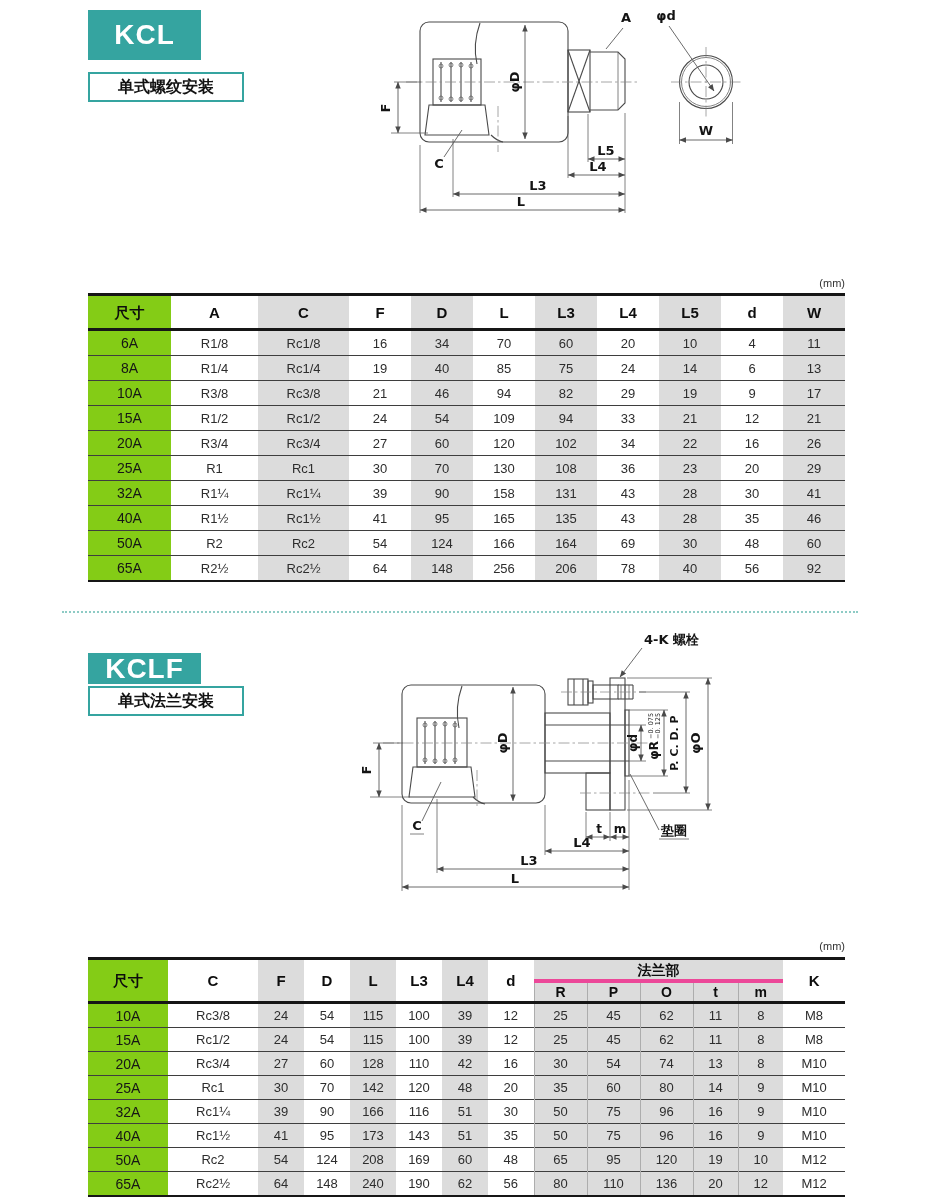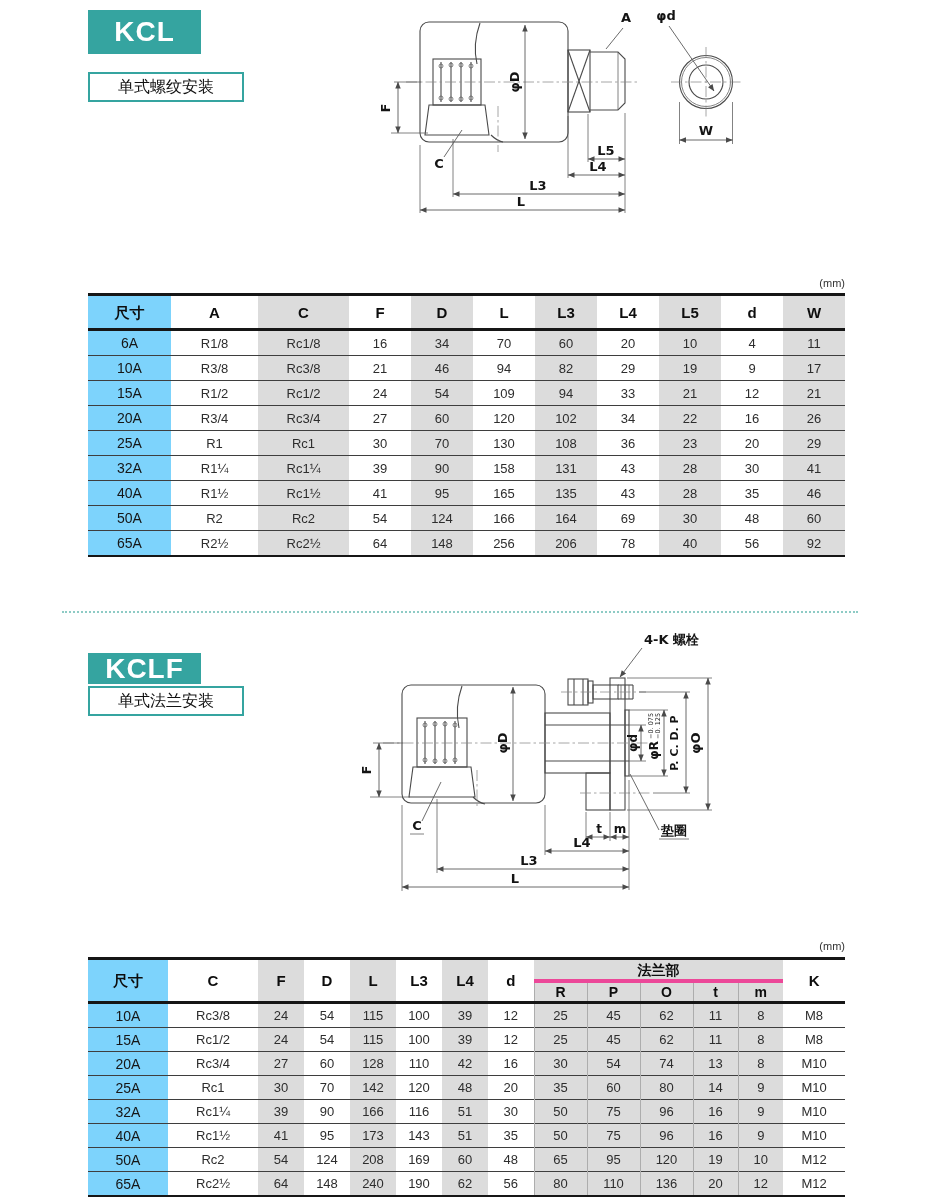--- a/index.html
+++ b/index.html
@@ -1,40 +1,40 @@
 <!DOCTYPE html>
 <html><head>
 <meta charset="utf-8">
 <style>
   html,body{margin:0;padding:0;background:#fff}
   .page{position:relative;width:930px;height:1200px;background:#ffffff;
         font-family:"Liberation Sans","DejaVu Sans",sans-serif;overflow:hidden}
 
-  .code-box{position:absolute;left:88px;width:113px;height:44px;background:#35a4a0;
+  .code-box{position:absolute;left:88px;width:113px;height:50px;background:#35a4a0;
             color:#fff;display:flex;align-items:center;justify-content:center;
             font-size:28px;font-weight:bold;letter-spacing:1px}
   .sub-box{position:absolute;left:88px;width:152px;height:26px;border:2px solid #35a4a0;
            display:flex;align-items:center;justify-content:center;
-           font-size:16px;font-weight:normal;color:#111;background:#fff}
+           font-size:16px;font-weight:bold;color:#111;background:#fff}
   .mm{position:absolute;right:85px;font-size:11px;color:#333}
   .divider{position:absolute;top:611px;left:62px;width:796px;height:0;
            border-top:2px dotted #8ecbc5}
 
   table.spec{position:absolute;left:88px;border-collapse:collapse;table-layout:fixed;
              background:#fff;border-top:3px solid #161616;border-bottom:2px solid #161616}
   .spec th{font-size:15px;font-weight:bold;color:#0d0d0d;text-align:center;padding:0;line-height:1}
   .spec td{font-size:13px;color:#2d2d2d;text-align:center;padding:0;line-height:1;
            border-top:1px solid #3e3e3e}
   .spec thead th{border-bottom:3px solid #161616}
   #kcl-table th{height:32px}
   #kcl-table td{height:24px}
   #kclf-table thead tr.r2 th{height:18px;font-size:14px}
   #kclf-table td{height:23px}
   #kclf-table th.grp{height:19px;font-size:14px;border-bottom:4px solid #ec4899}
-  .cs{background:#7dd3fc}
+  .cs{background:#84cc16}
   .cg{background:#dcdcdc}
   td.cs{font-size:14px;color:#161616}
   .cf{border-left:1px solid #adadad}
 
   svg.dwg{position:absolute}
   .dwg .o{stroke:#4a4a4a;fill:none;stroke-width:1.1}
   .dwg .thin{stroke:#5a5a5a;fill:none;stroke-width:0.75}
   .dwg .dim{stroke:#5a5a5a;fill:none;stroke-width:0.9}
   .dwg .cl{stroke:#8a8a8a;stroke-width:0.75;fill:none;stroke-dasharray:11 3 2.5 3}
   .dwg text{fill:#141414;font-family:"DejaVu Sans","Liberation Sans",sans-serif;
@@ -160,20 +160,33 @@
           <td>R1/8</td>
           <td class="cg">Rc1/8</td>
           <td>16</td>
           <td class="cg">34</td>
           <td>70</td>
           <td class="cg">60</td>
           <td>20</td>
           <td class="cg">10</td>
           <td>4</td>
           <td class="cg">11</td>
+        </tr>
+        <tr>
+          <td class="cs">8A</td>
+          <td>R1/4</td>
+          <td class="cg">Rc1/4</td>
+          <td>19</td>
+          <td class="cg">40</td>
+          <td>85</td>
+          <td class="cg">75</td>
+          <td>24</td>
+          <td class="cg">14</td>
+          <td>6</td>
+          <td class="cg">13</td>
         </tr>
         <tr>
           <td class="cs">10A</td>
           <td>R3/8</td>
           <td class="cg">Rc3/8</td>
           <td>21</td>
           <td class="cg">46</td>
           <td>94</td>
           <td class="cg">82</td>
           <td>29</td>

